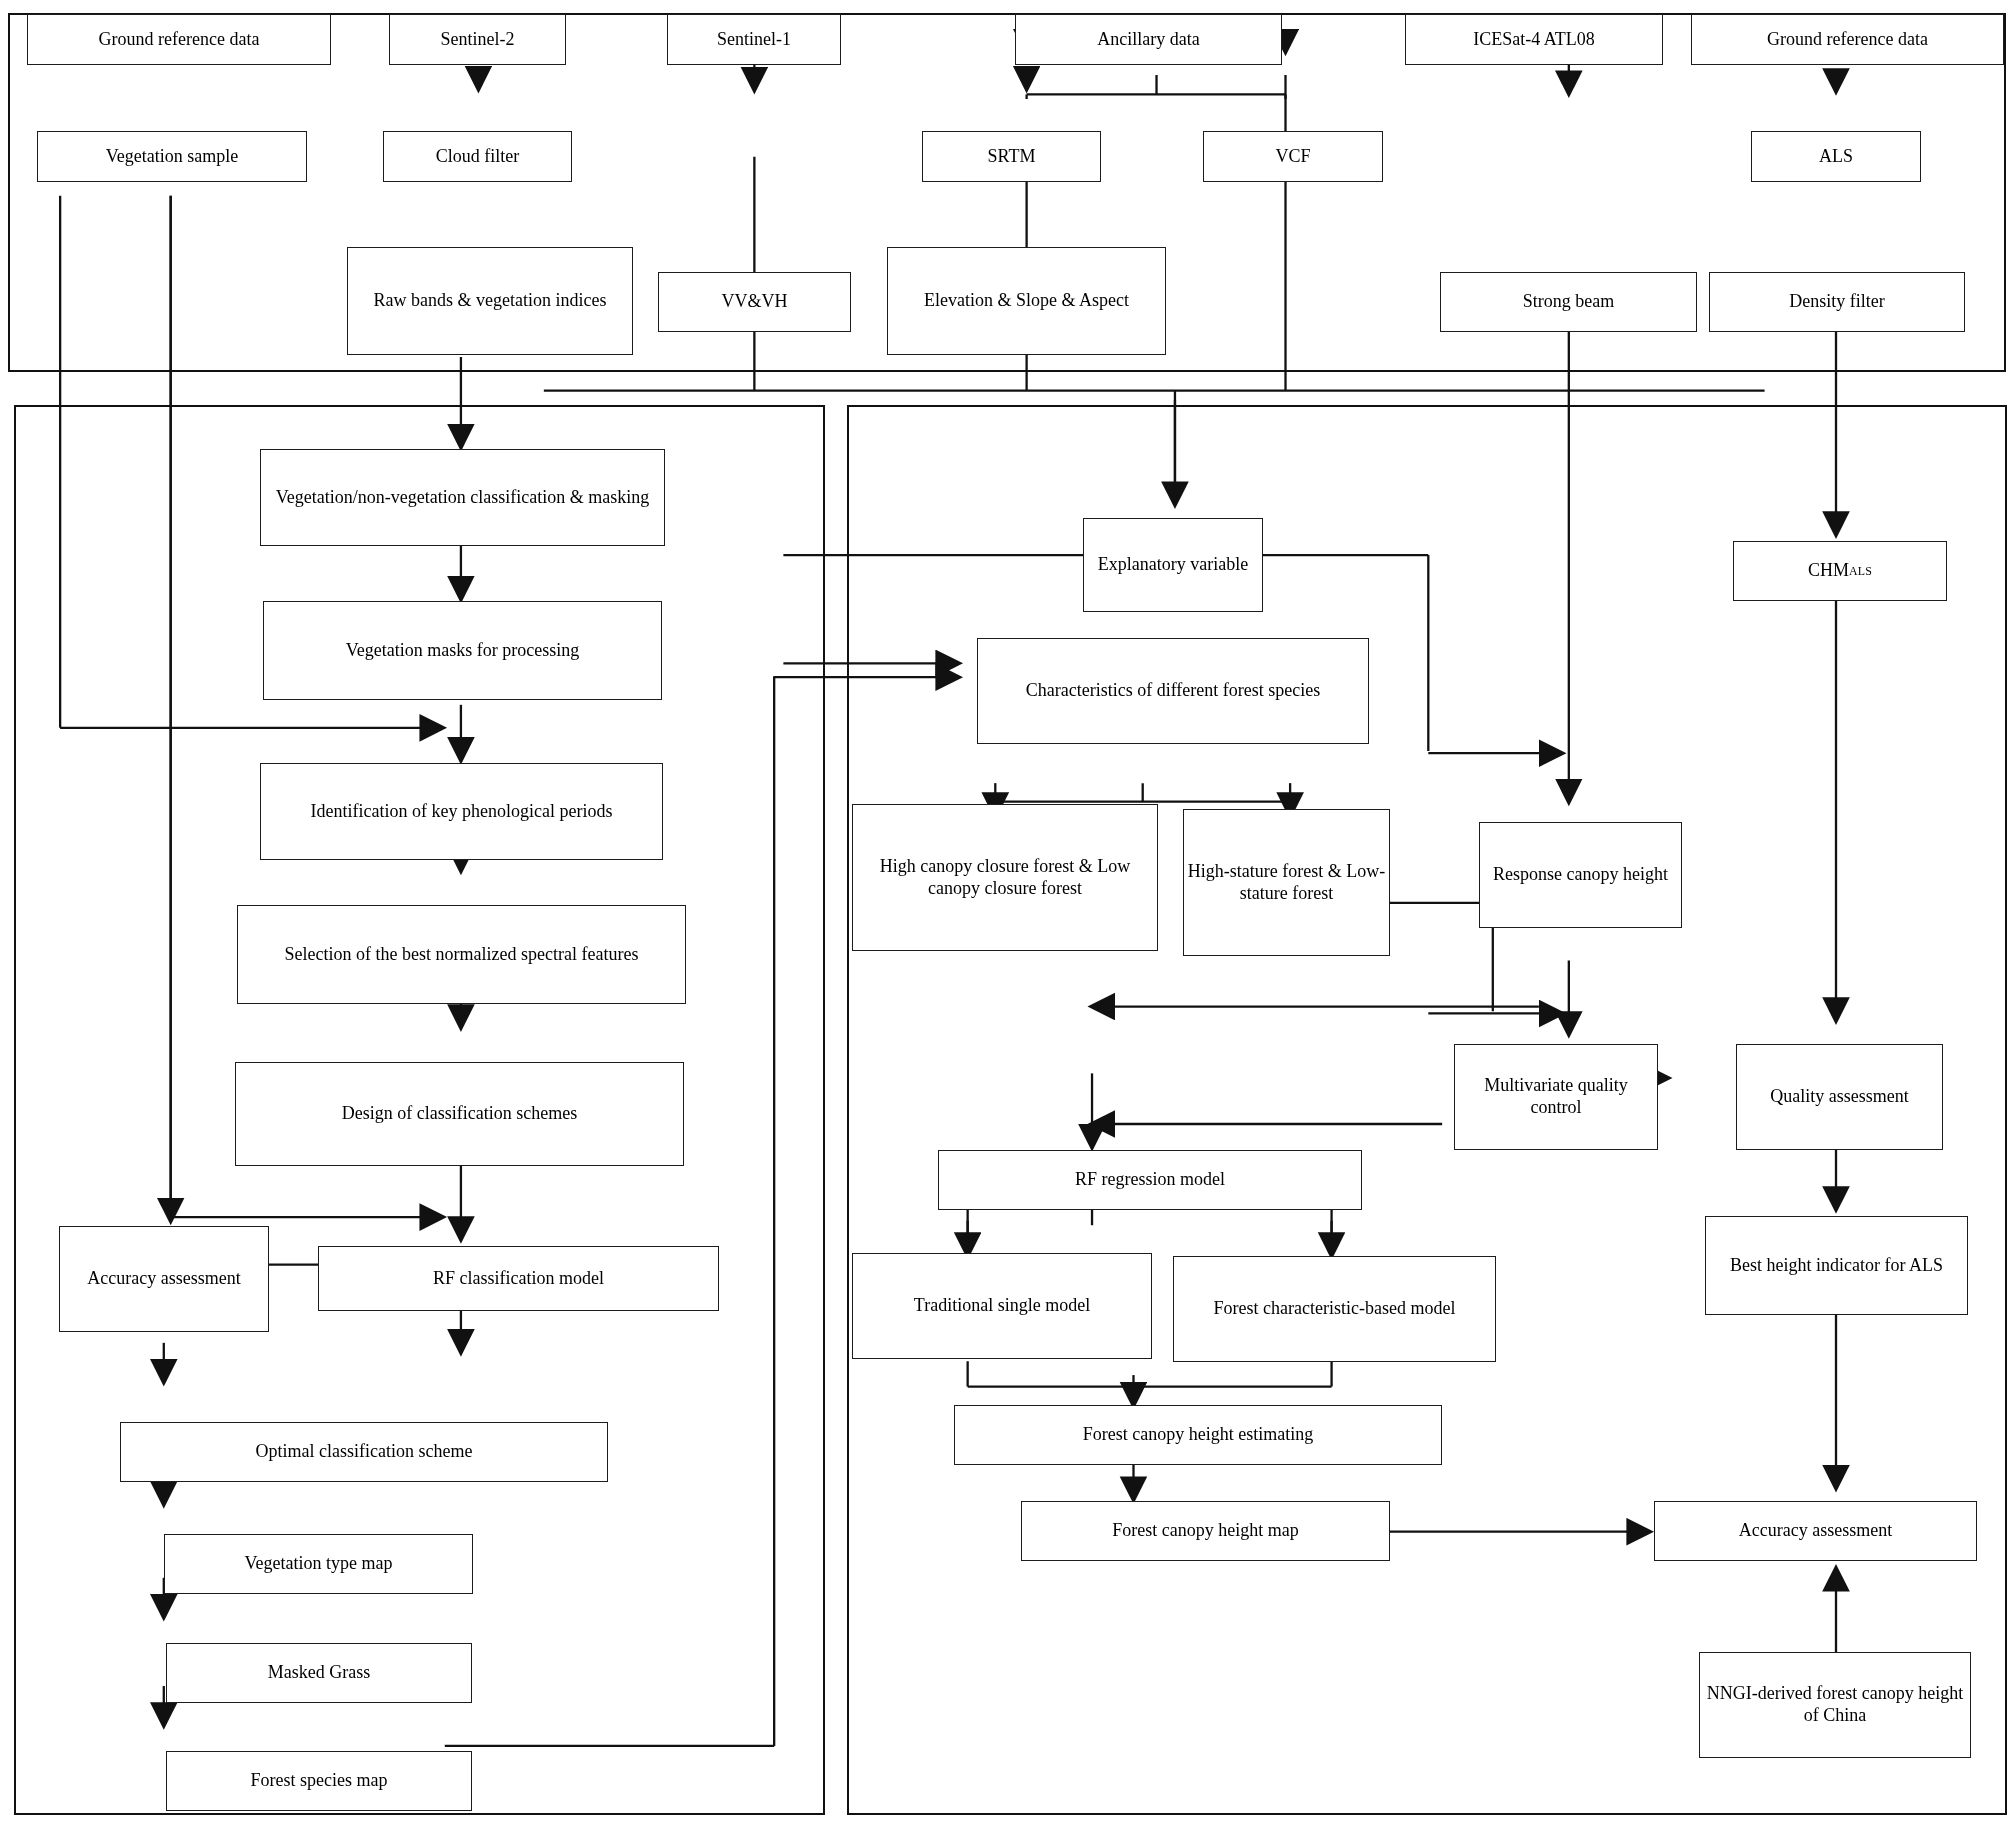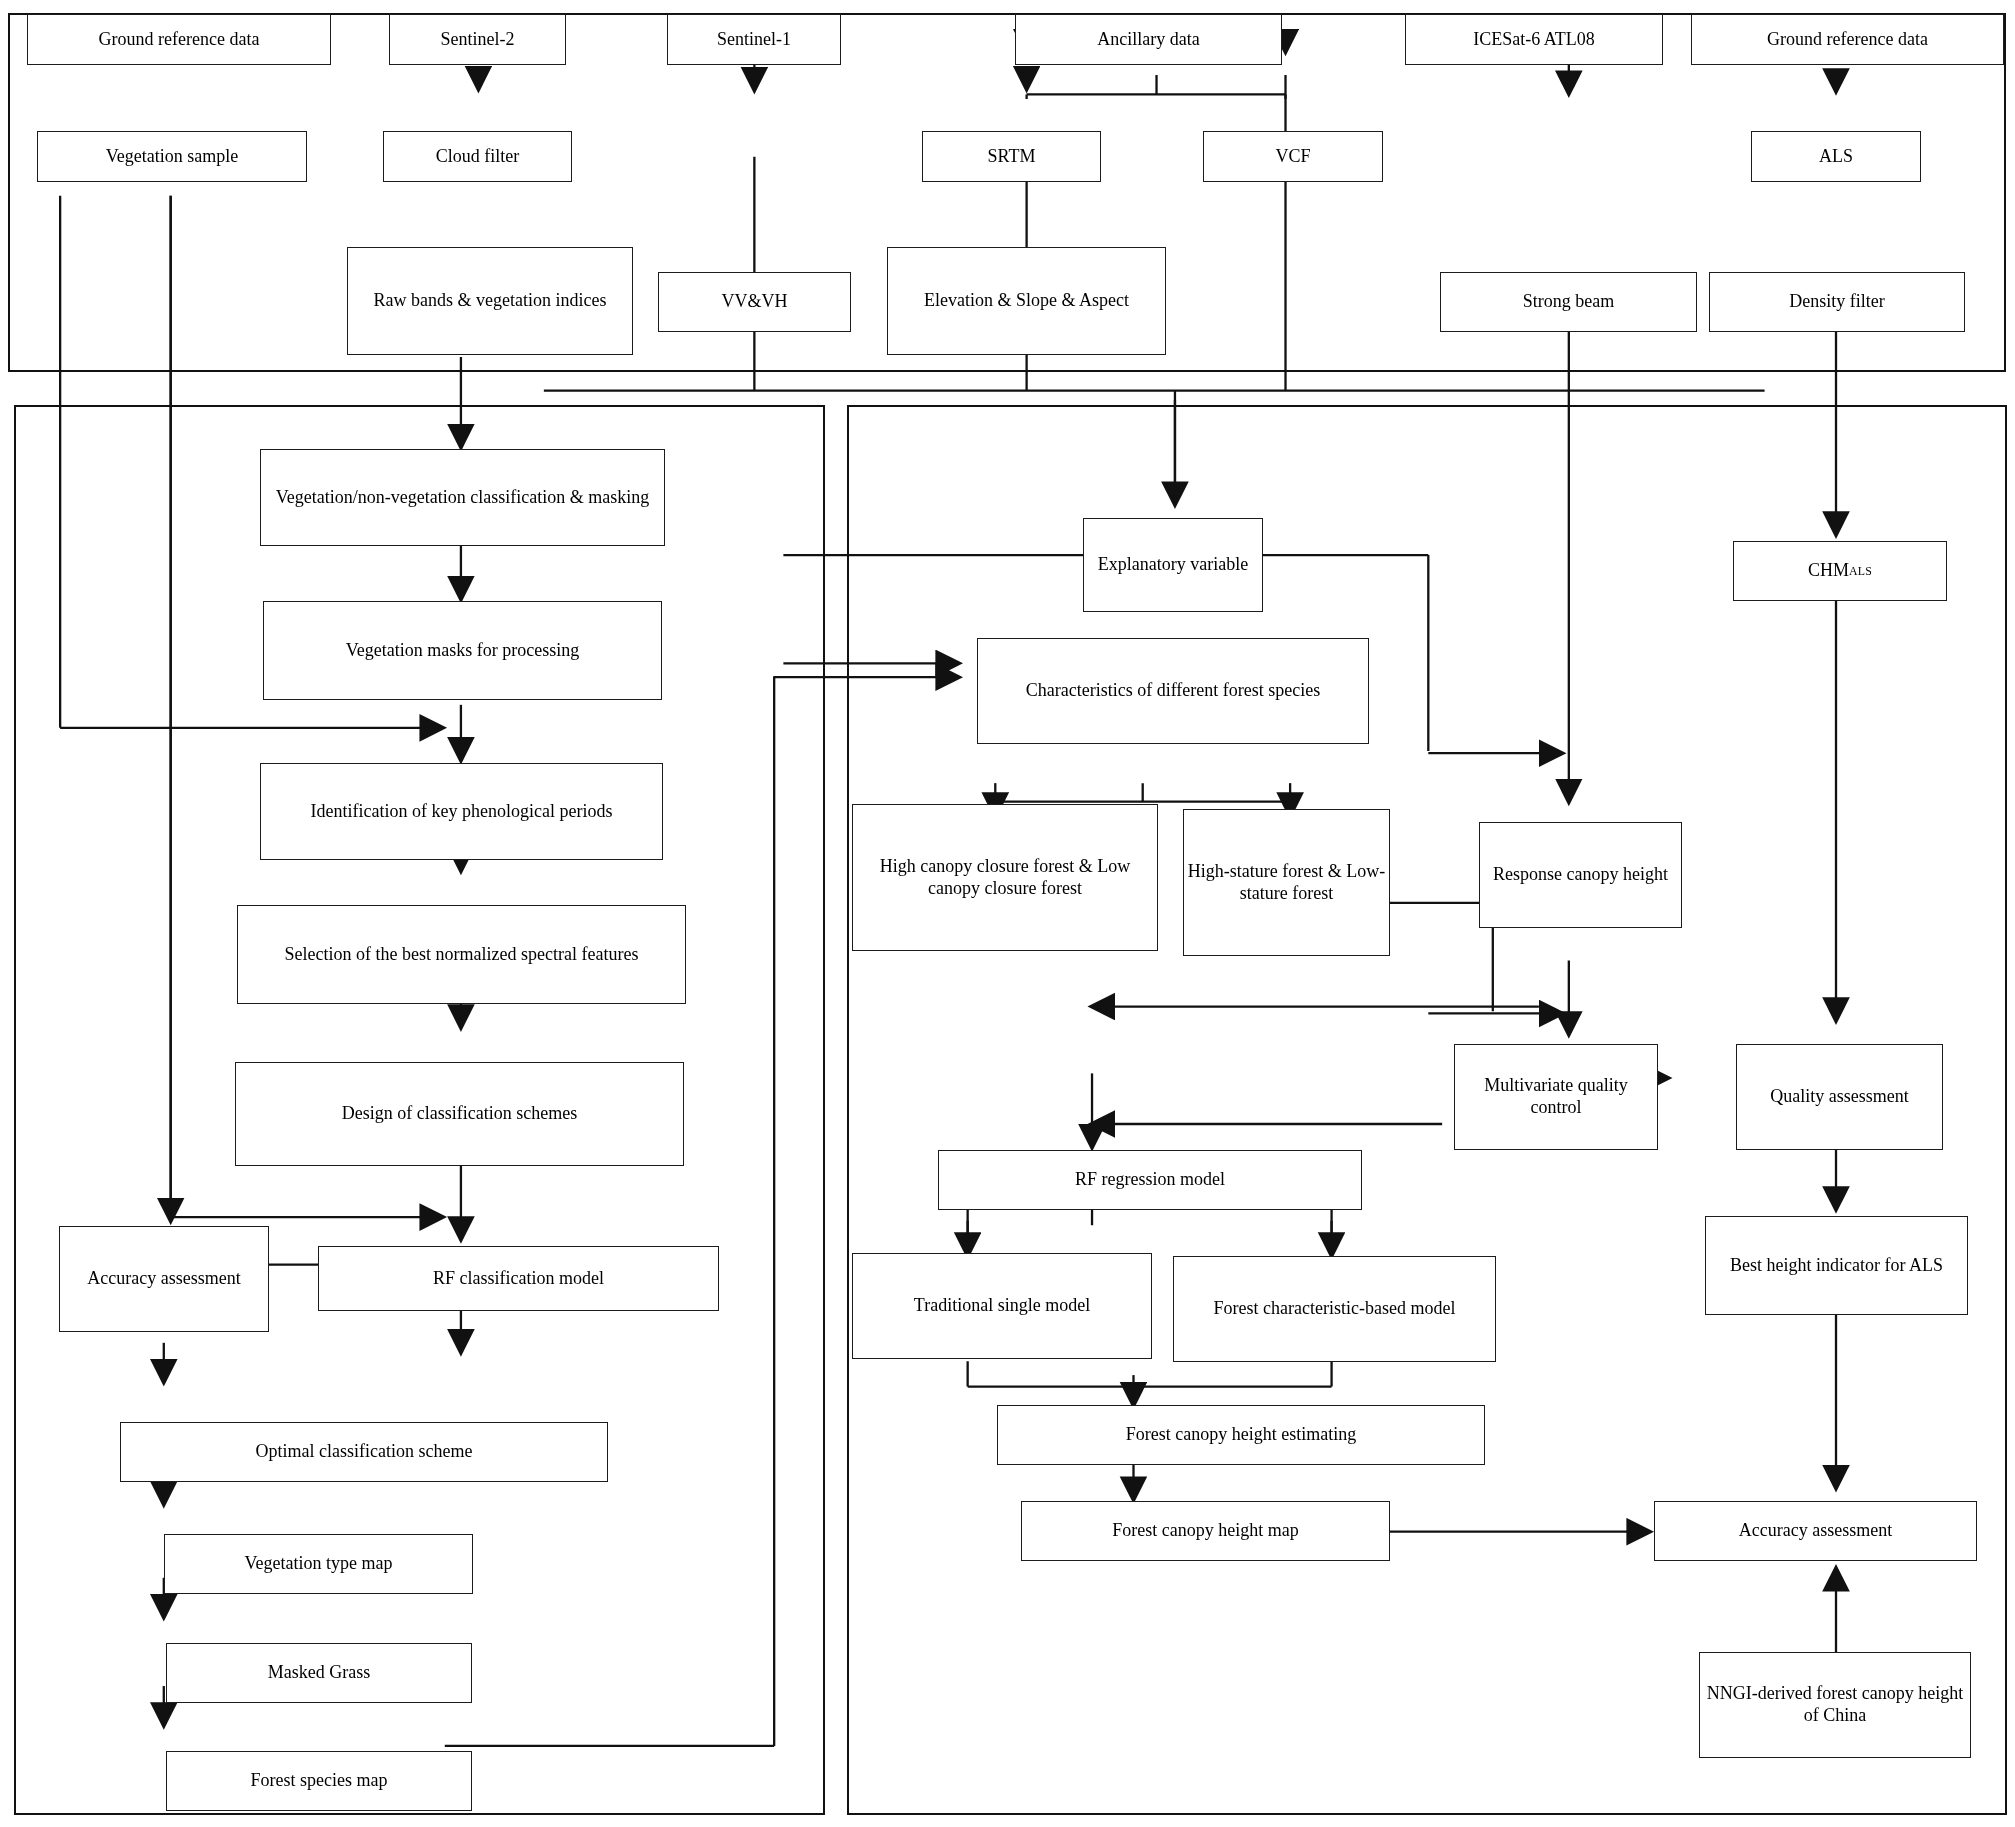--- a/index.html
+++ b/index.html
@@ -133,21 +133,21 @@
       <path d="M2370,2660 L2370,2615 M2100,2615 L2890,2615 M2100,2615 L2100,2720 M2890,2615 L2890,2720"></path>
 
       <path d="M2100,2955 L2100,3010 M2890,2955 L2890,3010 M2100,3010 L2890,3010 M2460,3010 L2460,3045"></path>
     </g>
   </svg>
 
   <div class="node" style="left:27px;top:14px;width:304px;height:51px;">Ground reference data</div>
   <div class="node" style="left:389px;top:14px;width:177px;height:51px;">Sentinel-2</div>
   <div class="node" style="left:667px;top:14px;width:174px;height:51px;">Sentinel-1</div>
   <div class="node" style="left:1015px;top:14px;width:267px;height:51px;">Ancillary data</div>
-  <div class="node" style="left:1405px;top:14px;width:258px;height:51px;">ICESat-6 ATL08</div>
+  <div class="node" style="left:1405px;top:14px;width:258px;height:51px;">ICESat-4 ATL08</div>
   <div class="node" style="left:1691px;top:14px;width:313px;height:51px;">Ground reference data</div>
 
   <div class="node" style="left:37px;top:131px;width:270px;height:51px;">Vegetation sample</div>
   <div class="node" style="left:383px;top:131px;width:189px;height:51px;">Cloud filter</div>
   <div class="node" style="left:922px;top:131px;width:179px;height:51px;">SRTM</div>
   <div class="node" style="left:1203px;top:131px;width:180px;height:51px;">VCF</div>
   <div class="node" style="left:1751px;top:131px;width:170px;height:51px;">ALS</div>
 
   <div class="node" style="left:347px;top:247px;width:286px;height:108px;">Raw bands &amp; vegetation indices</div>
   <div class="node" style="left:658px;top:272px;width:193px;height:60px;">VV&amp;VH</div>
@@ -178,19 +178,19 @@
   <div class="node" style="left:1733px;top:541px;width:214px;height:60px;">
     <span>CHM</span>
       <span class="sub">ALS</span>
   </div>
 
   <div class="node" style="left:1705px;top:1216px;width:263px;height:99px;">Best height indicator for ALS</div>
 
   <div class="node" style="left:938px;top:1150px;width:424px;height:60px;">RF regression model</div>
   <div class="node" style="left:852px;top:1253px;width:300px;height:106px;">Traditional single model</div>
   <div class="node" style="left:1173px;top:1256px;width:323px;height:106px;">Forest characteristic-based model</div>
-  <div class="node" style="left:954px;top:1405px;width:488px;height:60px;margin-left:43px;">Forest canopy height estimating</div>
+  <div class="node" style="left:954px;top:1405px;width:488px;height:60px;">Forest canopy height estimating</div>
   <div class="node" style="left:1021px;top:1501px;width:369px;height:60px;">Forest canopy height map</div>
   <div class="node" style="left:1654px;top:1501px;width:323px;height:60px;">Accuracy assessment</div>
   <div class="node" style="left:1699px;top:1652px;width:272px;height:106px;">NNGI-derived forest canopy height of China</div>
 
 </div>
 
 
 </body></html>

